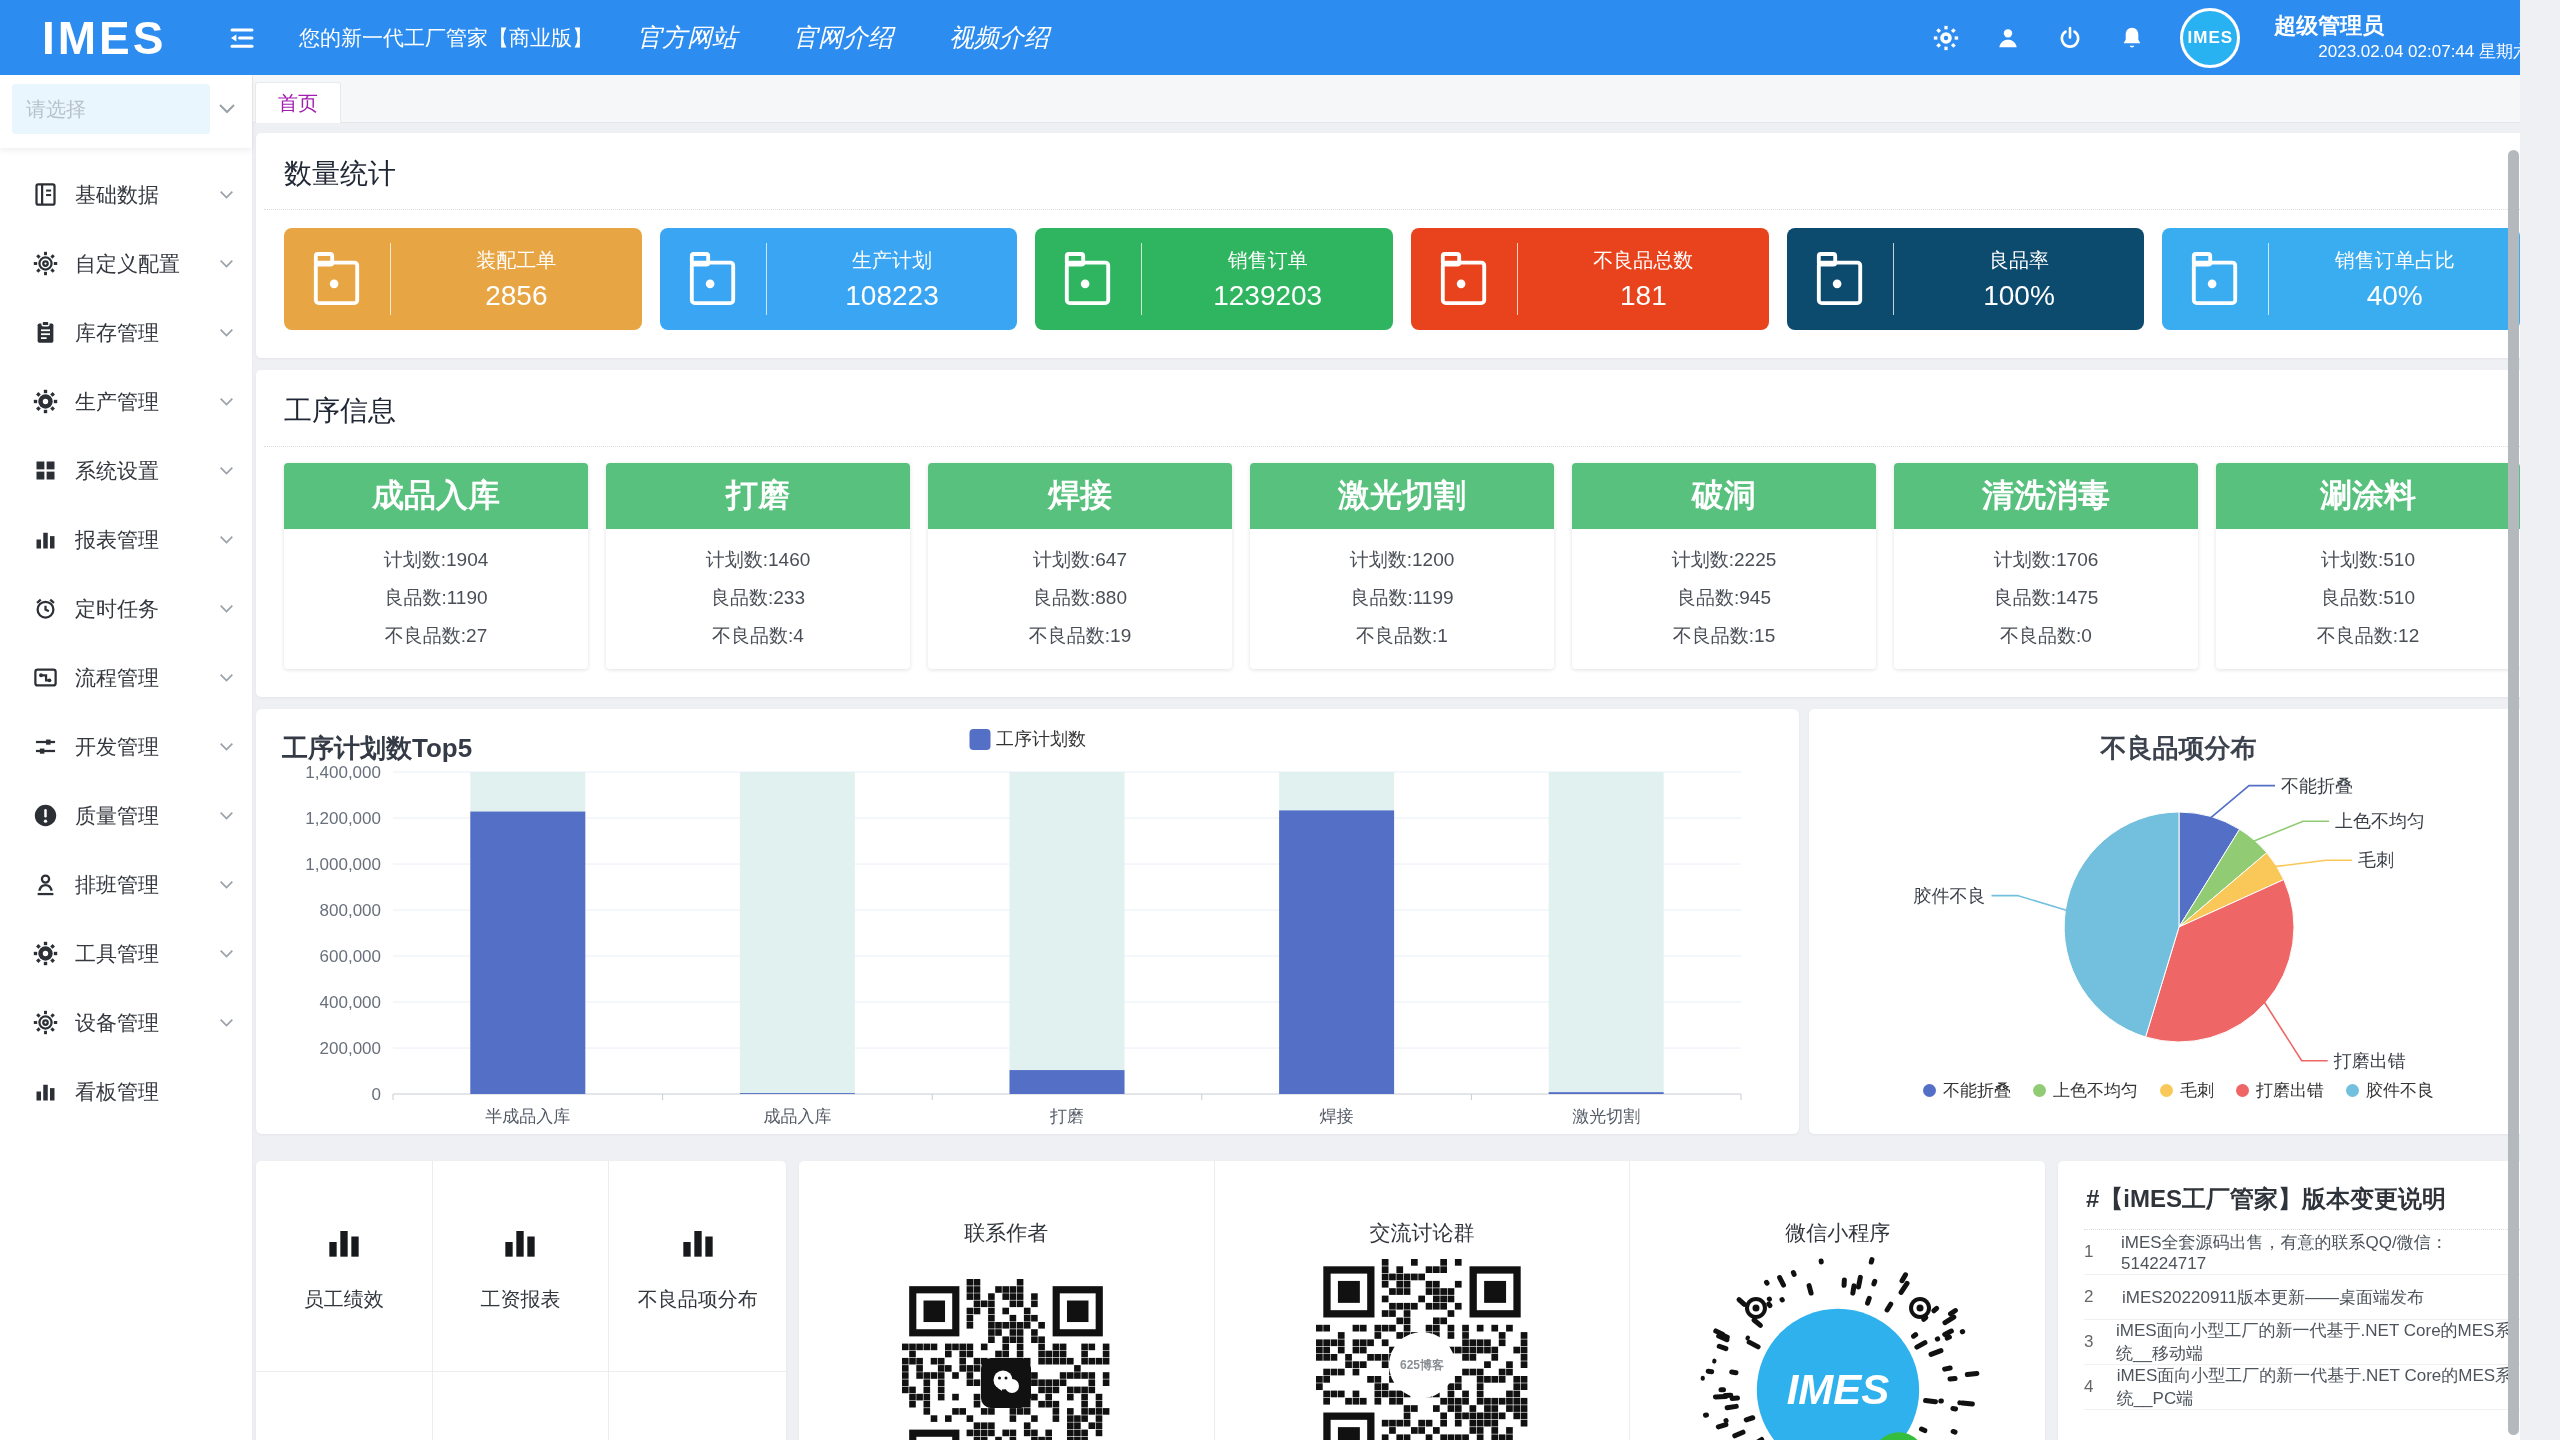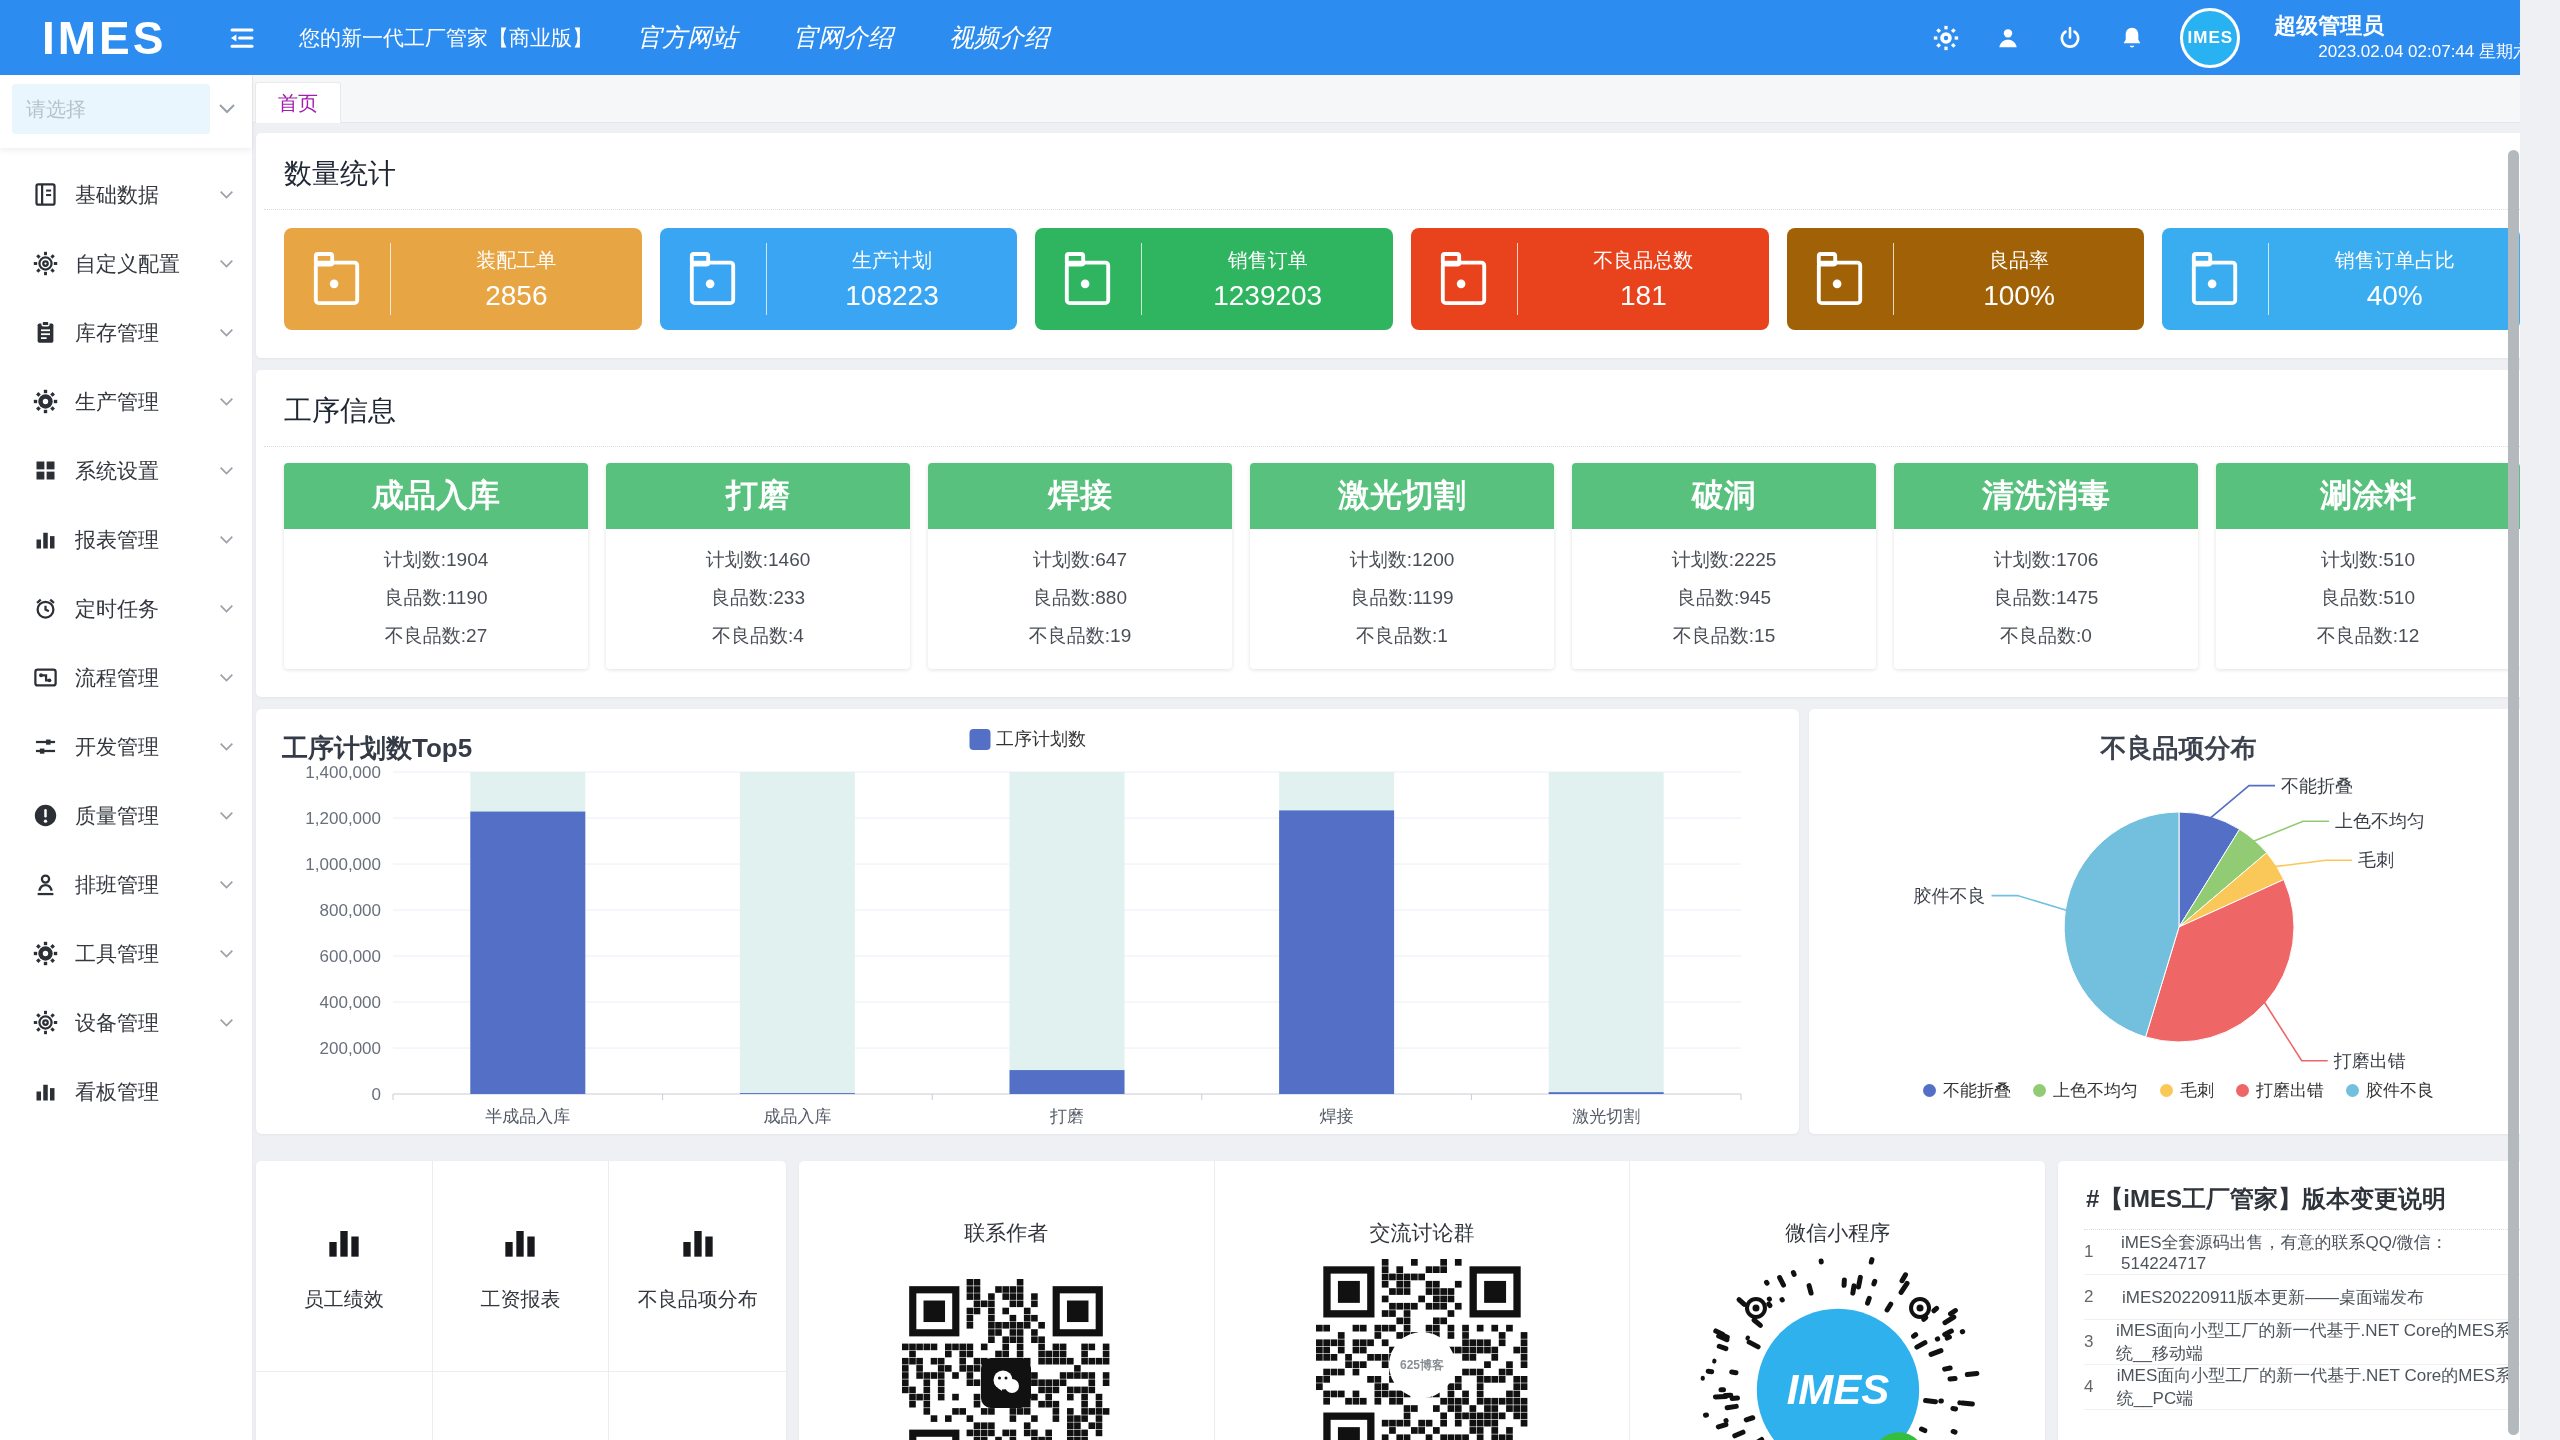--- a/index.html
+++ b/index.html
@@ -467,21 +467,21 @@
   <rect x="5" y="13" width="43" height="42" rx="3" fill="none" stroke="#fff" stroke-width="4"></rect>
   <circle cx="24" cy="35" r="4.5" fill="#fff"></circle>
               </svg>
             </div>
     <div class="stat-div"></div>
     <div class="stat-right">
       <div class="stat-label">不良品总数</div>
       <div class="stat-value">181</div>
     </div>
           </div>
-          <div class="stat-card" style="background: #a16207; justify-content: flex-end;">
+          <div class="stat-card" style="background: #0c4a6e; justify-content: flex-end;">
             <div class="stat-icon-zone">
               <svg width="52" height="58" viewBox="0 0 54 60">
   <rect x="5" y="4" width="17" height="11" rx="2" fill="none" stroke="#fff" stroke-width="4"></rect>
   <rect x="5" y="13" width="43" height="42" rx="3" fill="none" stroke="#fff" stroke-width="4"></rect>
   <circle cx="24" cy="35" r="4.5" fill="#fff"></circle>
               </svg>
             </div>
     <div class="stat-div"></div>
     <div class="stat-right">
       <div class="stat-label">良品率</div>

